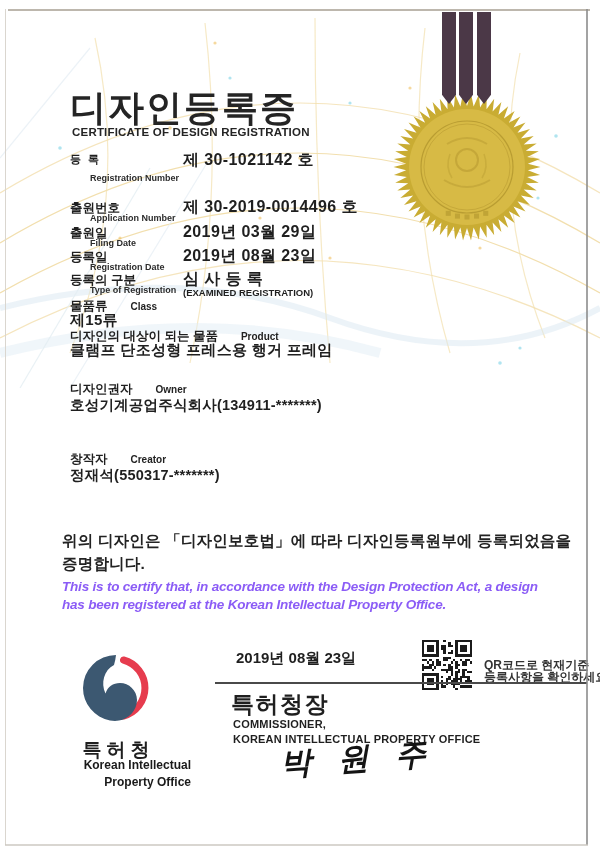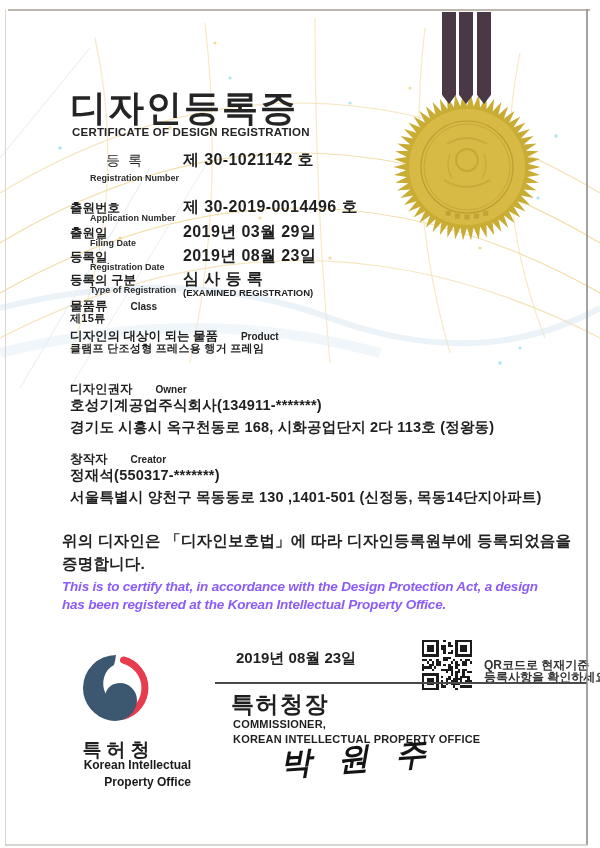--- a/index.html
+++ b/index.html
@@ -27,29 +27,29 @@
     clip-path:polygon(0 0,100% 0,100% 90%,50% 100%,0 90%);}
   .rb1{left:442px;} .rb2{left:459px;} .rb3{left:477px;}
 
   
   .txt{z-index:3;white-space:pre;}
 
   .title-ko{left:70px;top:84px;font-size:36px;font-weight:800;letter-spacing:2px;color:#242424;}
   .title-en{left:72px;top:126px;font-size:11.5px;font-weight:700;letter-spacing:.2px;color:#242424;}
 
   .flabel{left:70px;font-size:12.5px;font-weight:700;}
-  .flabel-lg{left:70px;font-size:14px;font-weight:400;letter-spacing:2px;margin-left:36px;}
+  .flabel-lg{left:70px;font-size:11px;font-weight:700;letter-spacing:2px;}
   .fsub{left:70px;font-size:9px;font-weight:700;color:#2c2c2c;padding-left:20px;}
   .fvalue{left:183px;font-size:16px;font-weight:700;letter-spacing:.4px;}
   .fnote{left:183px;font-size:9.5px;font-weight:700;}
 
   .combo{position:absolute;left:70px;display:flex;gap:23px;align-items:center;z-index:3;}
   .combo .k{font-size:12.5px;font-weight:700;white-space:pre;}
   .combo .e{font-size:10px;font-weight:700;color:#222;white-space:pre;}
-  .bigline{left:70px;font-size:11px;font-weight:800;letter-spacing:.3px;}
+  .bigline{left:70px;font-size:15px;font-weight:800;letter-spacing:.3px;}
   .infoline{left:70px;font-size:14.5px;font-weight:700;letter-spacing:.2px;}
 
   .cert-ko{left:62px;font-size:15.5px;font-weight:800;letter-spacing:.2px;color:#222;}
   .cert-en{left:62px;font-size:13.5px;font-weight:700;letter-spacing:-.2px;color:#8b5cf6;font-style:italic;}
 
   .date-line{left:236px;top:649px;font-size:15px;font-weight:600;}
   .qr{left:422px;top:640px;z-index:3;}
   .qr-cap{left:484px;font-size:12px;font-weight:700;color:#333;}
   .sig-rule{left:215px;top:682px;width:372px;height:2px;background:#4a4a4a;z-index:3;}
   .commissioner-ko{left:231px;top:689px;font-size:23px;font-weight:800;letter-spacing:1.5px;}
@@ -166,28 +166,26 @@
     <span class="k">디자인의 대상이 되는 물품</span>
     <span class="e">Product</span>
   </div>
   <div class="abs txt bigline" style="top:341px">클램프 단조성형 프레스용 행거 프레임</div>
 
   <div class="combo" style="top:381px">
     <span class="k">디자인권자</span>
     <span class="e">Owner</span>
   </div>
   <div class="abs txt infoline" style="top:396px">호성기계공업주식회사(134911-*******)</div>
-  <div class="abs txt infoline" style="top:418px">경기도 시흥시 옥구천동로 168, 시화공업단지 2다 113호 (정왕동)</div>
 
   <div class="combo" style="top:451px">
     <span class="k">창작자</span>
     <span class="e">Creator</span>
   </div>
   <div class="abs txt infoline" style="top:466px">정재석(550317-*******)</div>
-  <div class="abs txt infoline" style="top:488px">서울특별시 양천구 목동동로 130 ,1401-501 (신정동, 목동14단지아파트)</div>
 
   <div class="abs txt cert-ko" style="top:531px">위의 디자인은 「디자인보호법」에 따라 디자인등록원부에 등록되었음을</div>
   <div class="abs txt cert-ko" style="top:554px">증명합니다.</div>
   <div class="abs txt cert-en" style="top:579px">This is to certify that, in accordance with the Design Protection Act, a design</div>
   <div class="abs txt cert-en" style="top:597px">has been registered at the Korean Intellectual Property Office.</div>
 
   <svg class="abs logo-svg" width="72" height="72" viewBox="0 0 72 72">
     <path id="logo-red" d="M43.5,8 A29,29 0 0 1 43.5,64" fill="none" stroke="#e63c4e" stroke-width="7" stroke-linecap="round"></path>
     <path id="logo-blue" d="M36,3 A33,33 0 0 0 3,36 A33,33 0 0 0 30,68.4 C33,69 36,69 39,68.6 C49,67 57,58 57,48 C57,38.5 49,31 40,31 C33,31 27.5,35 25.5,41.5 C20.5,31 24,18 34,13 C35,9.7 35.7,6.4 36,3 Z" fill="#3c5871"></path>
   </svg>

